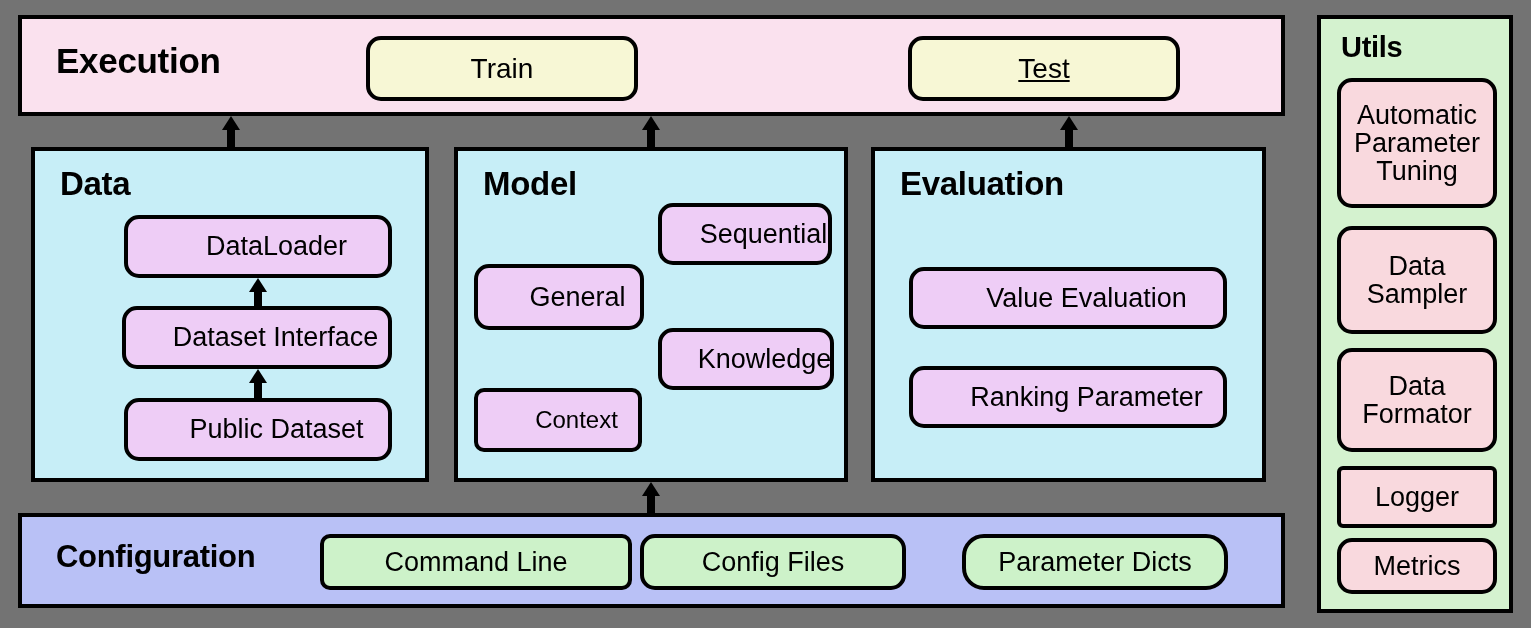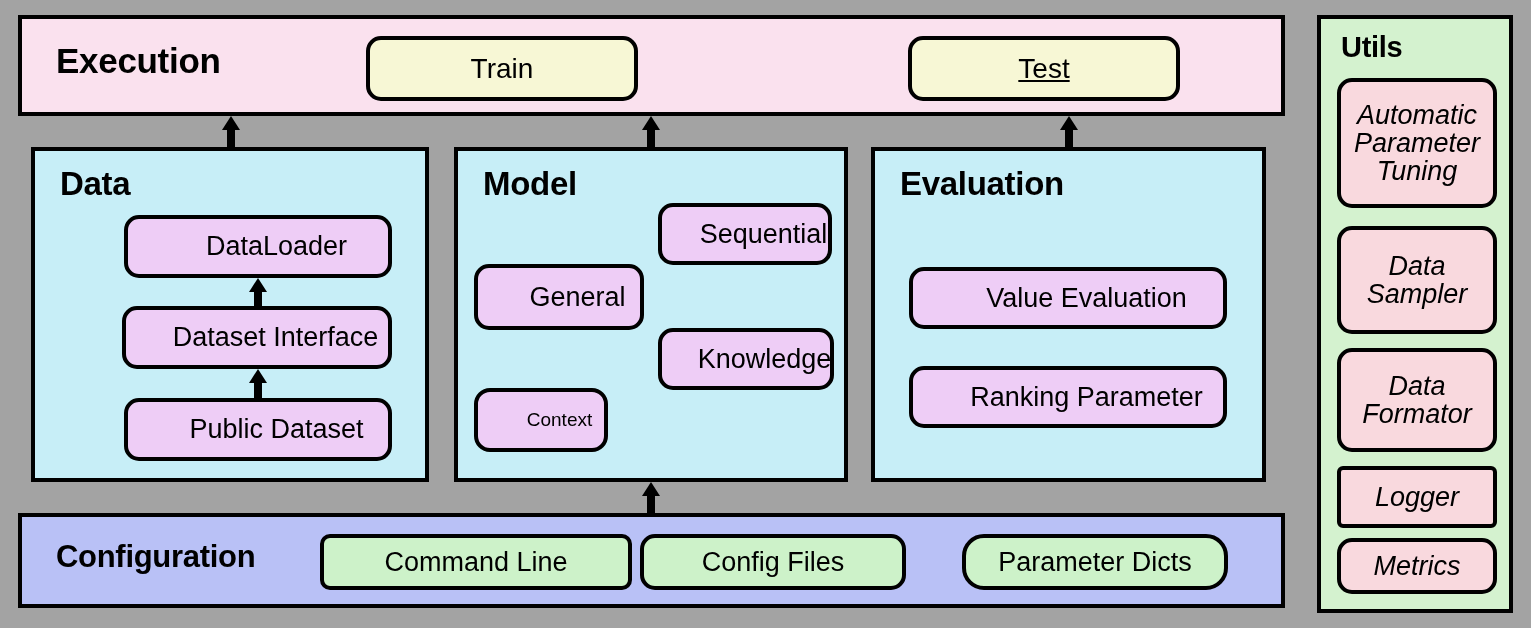--- a/index.html
+++ b/index.html
@@ -4,21 +4,21 @@
 <style>
   html,body{margin:0;padding:0;background:#ffffff;}
   body{
     font-family:"Liberation Sans", sans-serif;
     -webkit-font-smoothing:antialiased;
   }
   #canvas{
     position:relative;
     width:1531px;
     height:628px;
-    background:#a3a3a3;
+    background:#737373;
     overflow:hidden;
   }
   
   .panel{
     position:absolute;
     border:4px solid #000000;
     box-sizing:border-box;
   }
   .panel-title{
     position:absolute;
@@ -41,21 +41,21 @@
     white-space:pre-line;
   }
   
   .c-exec      {background:#fae1ee;}
   .c-stage     {background:#c7eef7;}
   .c-config    {background:#b9c1f6;}
   .c-utils     {background:#d4f2cf;}
   .p-train     {background:#f7f7d5;}
   .p-node      {background:#eecdf6;padding-left:37px;}
   .p-config    {background:#cdf2c9;}
-  .p-utils     {background:#f9d9de;font-style:italic;}
+  .p-utils     {background:#f9d9de;}
 
   
   .arrow{position:absolute;}
   .arrow .shaft{
     position:absolute;
     left:50%;
     transform:translateX(-50%);
     width:8px;
     background:#000;
   }
@@ -129,21 +129,21 @@
 
   <div class="pill p-node" style="left:658px;top:203px;width:174px;height:62px;border-radius:15px;font-size:27px;">
     <span>Sequential</span>
   </div>
   <div class="pill p-node" style="left:474px;top:264px;width:170px;height:66px;border-radius:15px;font-size:27px;">
     <span>General</span>
   </div>
   <div class="pill p-node" style="left:658px;top:328px;width:176px;height:62px;border-radius:15px;font-size:27px;">
     <span>Knowledge</span>
   </div>
-  <div class="pill p-node" style="left:474px;top:388px;width:134px;height:64px;border-radius:16px;font-size:19px;">
+  <div class="pill p-node" style="left:474px;top:388px;width:168px;height:64px;border-radius:10px;font-size:24px;">
     <span>Context</span>
   </div>
 
   <div class="panel c-stage" style="left:871px;top:147px;width:395px;height:335px;">
     <div class="panel-title" style="left:25px;top:14px;font-size:33px;">Evaluation</div>
   </div>
 
   <div class="pill p-node" style="left:909px;top:267px;width:318px;height:62px;border-radius:15px;font-size:27px;">
     <span>Value Evaluation</span>
   </div>

